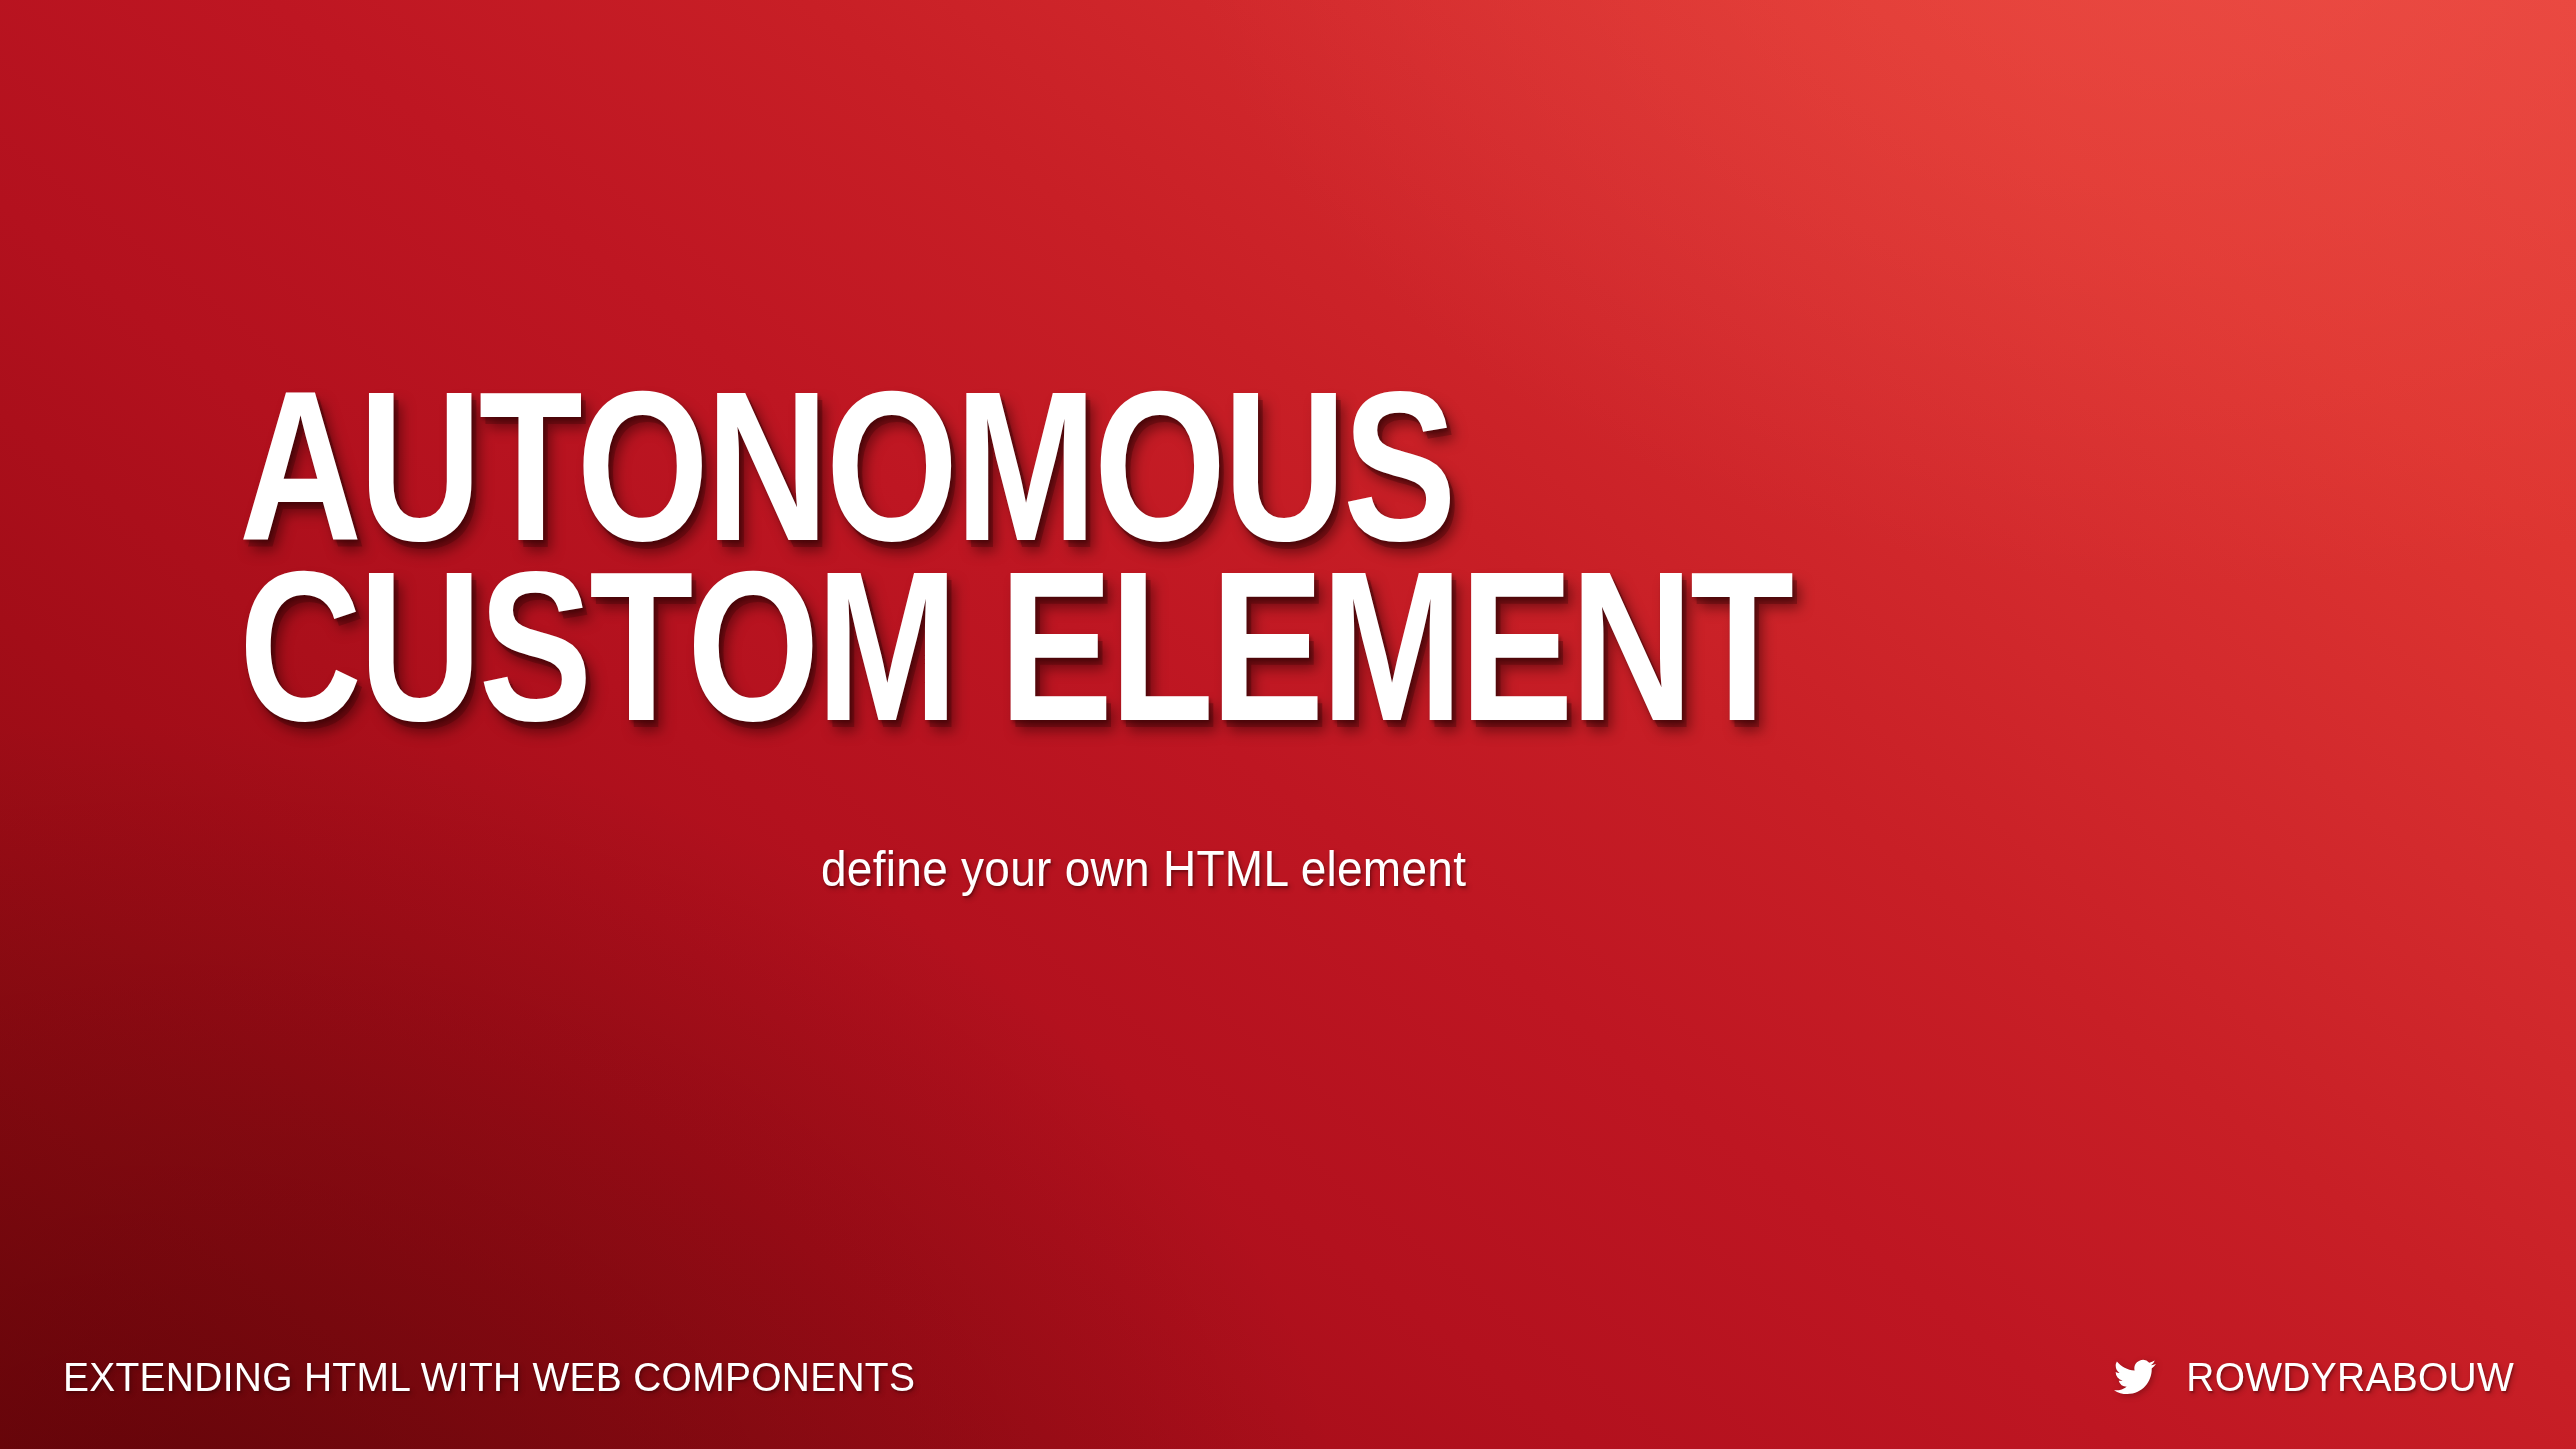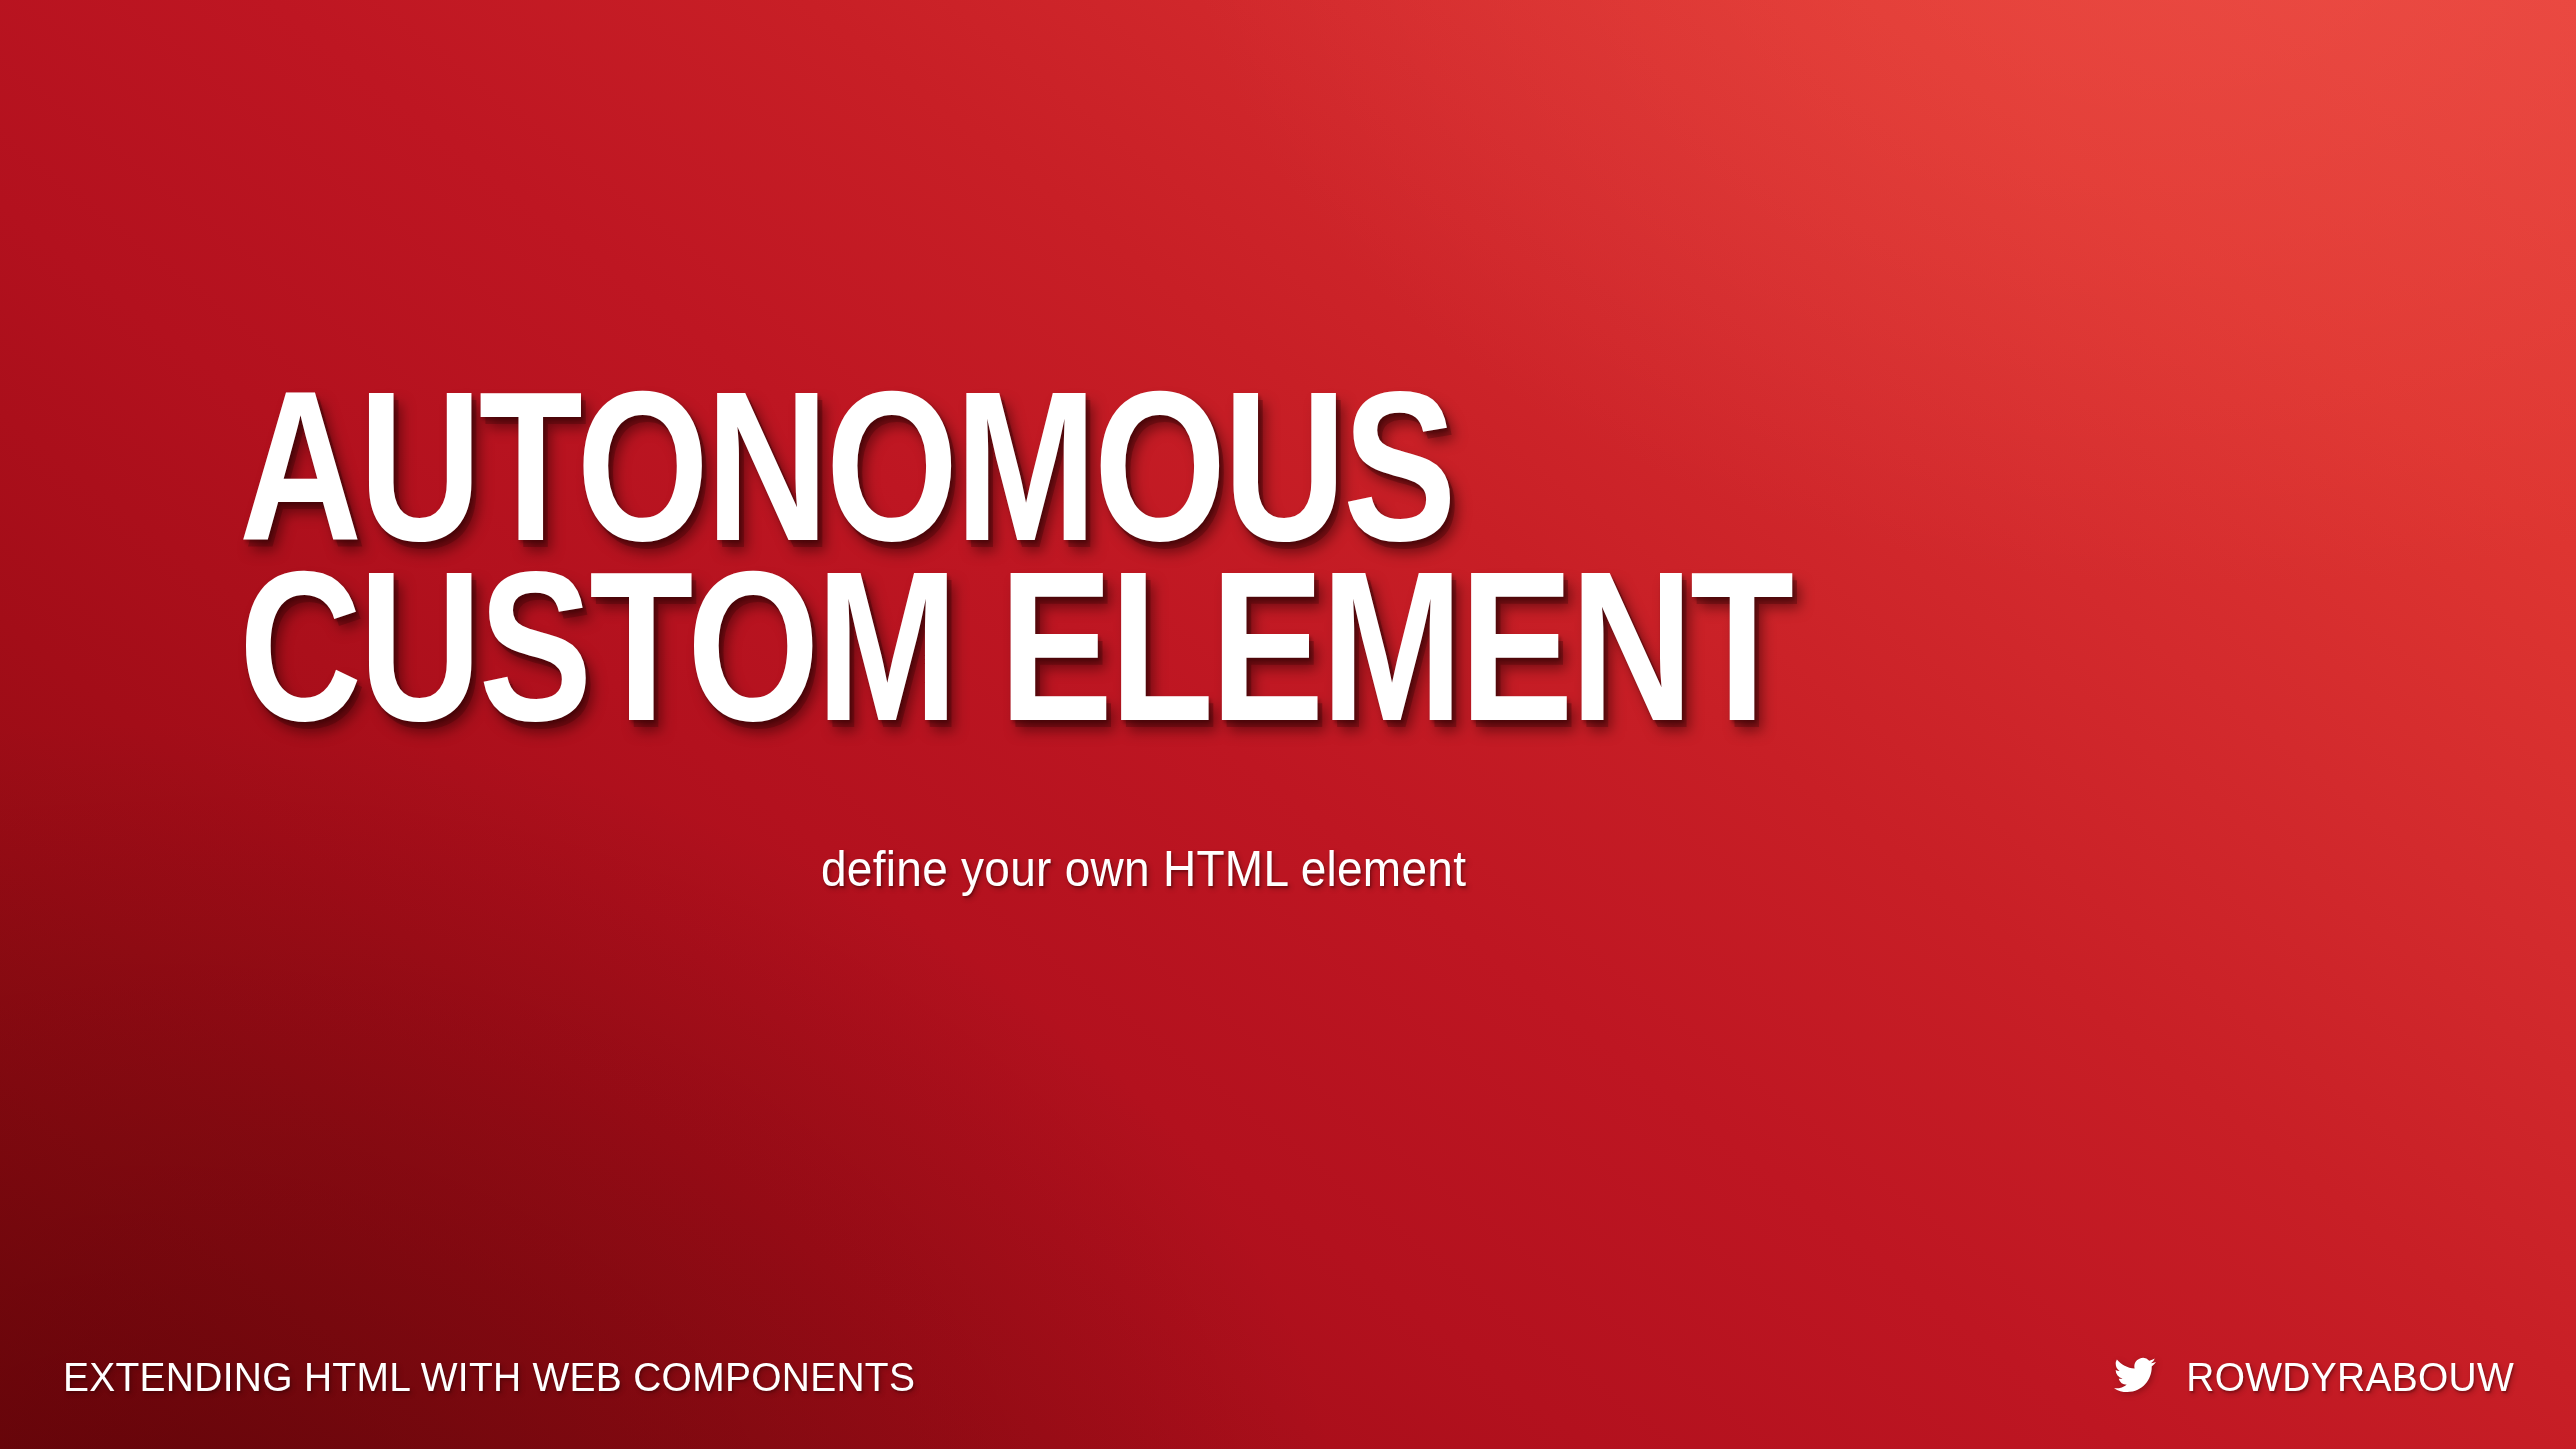--- a/index.html
+++ b/index.html
@@ -118,21 +118,21 @@
     text-shadow:
       1.3px 2px 2px rgba(50, 2, 6, 0.34),
       2.7px 3.4px 6px rgba(40, 1, 4, 0.24);
   }
 
   .footer-right {
     position: absolute;
     right: 62px;
     bottom: 48px;
     display: flex;
-    align-items: flex-start;
+    align-items: flex-end;
     gap: 13.4px;
     white-space: nowrap;
   }
 
   .twitter-icon {
     display: block;
     width: 42px;
     height: 42px;
     flex: 0 0 auto;
     margin-bottom: 2.7px;

